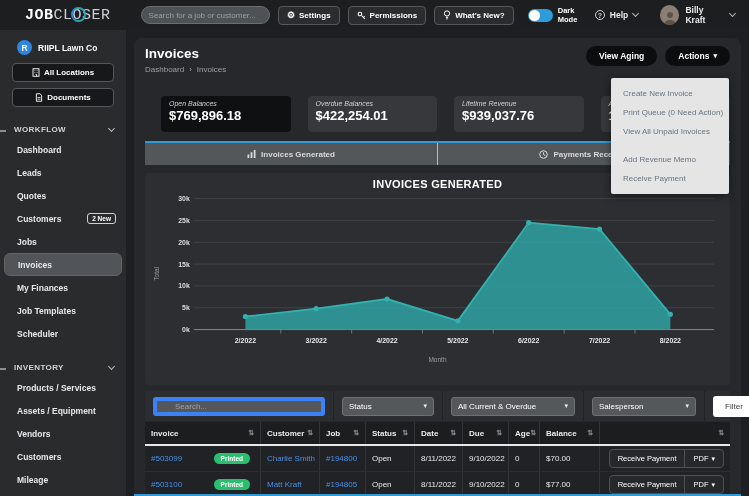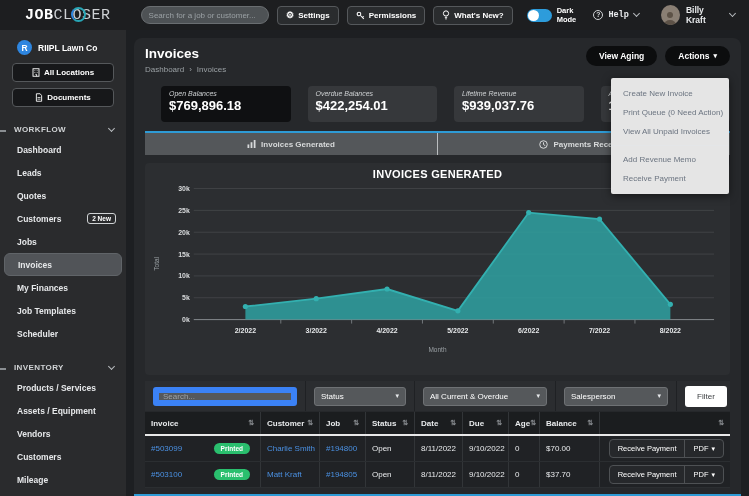--- a/index.html
+++ b/index.html
@@ -21,21 +21,21 @@
   .search-job::placeholder { color:#9aa0a4; }
   .tb-btn { margin-left:8px; height:19px; background:#2a2c2e; border:1px solid #55585b;
     border-radius:4px; color:#fff; font-weight:700; font-size:8px; display:flex; align-items:center;
     gap:4px; padding:0 8px; cursor:pointer; white-space:nowrap; }
   .tb-btn svg { display:block; }
   .gear-glyph { font-size:9px; line-height:1; }
   .toggle-wrap { margin-left:14px; display:flex; align-items:center; gap:5px; }
   .toggle { width:26px; height:13px; border-radius:7px; background:#2d9cdb; position:relative; cursor:pointer; }
   .toggle .knob { position:absolute; left:1px; top:1px; width:11px; height:11px; border-radius:50%; background:#fff; }
   .toggle-label { font-size:7.5px; font-weight:700; color:#fff; }
-  .help-wrap { margin-left:auto; display:flex; align-items:center; gap:5px; cursor:pointer;font-family:Liberation Mono, monospace; }
+  .help-wrap { margin-left:auto; display:flex; align-items:center; gap:5px; cursor:pointer; }
   .help-icon { width:10px; height:10px; border:1px solid #cfd2d4; border-radius:50%;
     font-size:7px; color:#cfd2d4; display:flex; align-items:center; justify-content:center; font-weight:700;}
   .help-label { font-size:8.5px; font-weight:700; color:#e8eaec; }
   .chev { width:5px; height:5px; border-right:1.5px solid #b7babd; border-bottom:1.5px solid #b7babd;
     transform:rotate(45deg); margin-top:-3px; }
   .user-wrap { margin-left:22px; margin-right:14px; display:flex; align-items:center; gap:6px; cursor:pointer; }
   .avatar { width:20px; height:20px; border-radius:50%; background:#8a7f74; overflow:hidden;
     display:flex; align-items:flex-end; justify-content:center; }
   .user-name { font-size:8.5px; font-weight:700; color:#e8eaec; }
 
@@ -67,21 +67,21 @@
   .page-title { font-size:13.5px; font-weight:800; color:#fff; }
   .breadcrumb { margin-top:4px; font-size:8px; color:#9aa0a4; display:flex; gap:5px; align-items:center; }
   .crumb { cursor:pointer; }
   .crumb-sep { color:#9aa0a4; }
   .head-actions { margin-left:auto; display:flex; gap:8px; }
   .pill-btn { height:20px; background:#0c0d0e; border:none; border-radius:12px; color:#fff;
     font-weight:700; font-size:8.5px; padding:0 13px; cursor:pointer; display:flex; align-items:center; gap:4px;
     font-family:"Liberation Sans",sans-serif; }
   .tri { font-size:7px; color:#fff; }
 
-  .stats { display:flex; gap:17px; margin-top:2px;padding-left:16px; }
+  .stats { display:flex; gap:17px; margin-top:12px;padding-left:16px; }
   .stat-card { flex:1; height:36px; border-radius:4px; background:#36383b; padding:4px 8px; }
   .stat-card.first { background:#0f1012; }
   .stat-label { font-size:7px; font-style:italic; color:#cfd2d4; }
   .stat-value { font-size:13px; font-weight:800; color:#fff; margin-top:1px; }
 
   .tabbar { margin-top:9px; height:24px; background:#54575a; border-top:2.5px solid #2e9bd6;
     display:flex; }
   .tab { flex:1; display:flex; align-items:center; justify-content:center; gap:5px;
     font-size:8px; font-weight:700; color:#d8dadb; cursor:pointer; }
   .tab + .tab { border-left:1px solid #babdbf; }
@@ -90,22 +90,22 @@
   .chart-title { text-align:center; font-size:11px; font-weight:800; color:#fff; letter-spacing:.3px; }
   .chart-flex { display:flex; align-items:center; }
   .y-axis-label { writing-mode:vertical-rl; transform:rotate(180deg); font-size:6.5px; color:#9aa0a4; }
   svg text { font-family:"Liberation Sans", sans-serif; }
   .chart-svg { display:block; }
   .x-axis-label { text-align:center; font-size:6.5px; color:#9aa0a4; margin-top:-2px; }
 
   .filterbar { margin-top:6px; height:30px; background:#2b2d30; display:flex; align-items:center; }
   .f-seg { height:100%; display:flex; align-items:center; padding:0 8px; border-right:1px solid #1f2124; }
   .f-seg:last-child { border-right:none; margin-left:auto; }
-  .f-search { width:144px; height:19px; background:#55585b; border:6px solid #3b82f6; border-radius:3px;
-    color:#e8eaec; font-size:8px; padding:0 4px; font-family:"Liberation Sans",sans-serif; }
+  .f-search { width:172px; height:19px; background:#55585b; border:4px solid #3b82f6; border-radius:3px;
+    color:#e8eaec; font-size:8px; padding:0 18px; font-family:"Liberation Sans",sans-serif; }
   .f-search::placeholder { color:#9ea2a5; }
   .f-select { height:19px; background:#55585b; border:1px solid #6e7174; border-radius:3px;
     color:#fff; font-size:8px; display:flex; align-items:center; justify-content:space-between;
     padding:0 6px; cursor:pointer; }
   .f-select .tri { color:#e8eaec; }
   .w-status { width:92px; } .w-current { width:124px; } .w-sales { width:104px; }
   .filter-btn { width:42px; height:21px; background:#fff; border:none; border-radius:3px;
     color:#3c3f42; font-size:8px; cursor:pointer; font-family:"Liberation Sans",sans-serif; }
 
   .grid-row { display:grid; grid-template-columns:116px 59px 46px 49px 48px 46px 31px 60px 1fr; }
@@ -462,21 +462,21 @@
       <div class="td">
           <span class="link">Matt Kraft</span>
         </div>
       <div class="td">
           <span class="link">#194805</span>
         </div>
       <div class="td">Open</div>
       <div class="td">8/11/2022</div>
       <div class="td">9/10/2022</div>
       <div class="td">0</div>
-      <div class="td">$37.70</div>
+      <div class="td">$77.00</div>
       <div class="td">
         <div class="act-group">
           <div class="act-btn">Receive Payment</div>
           <div class="act-btn">
             <span>PDF</span>
             <span class="tri">▾</span>
           </div>
         </div>
       </div>
     </div>

